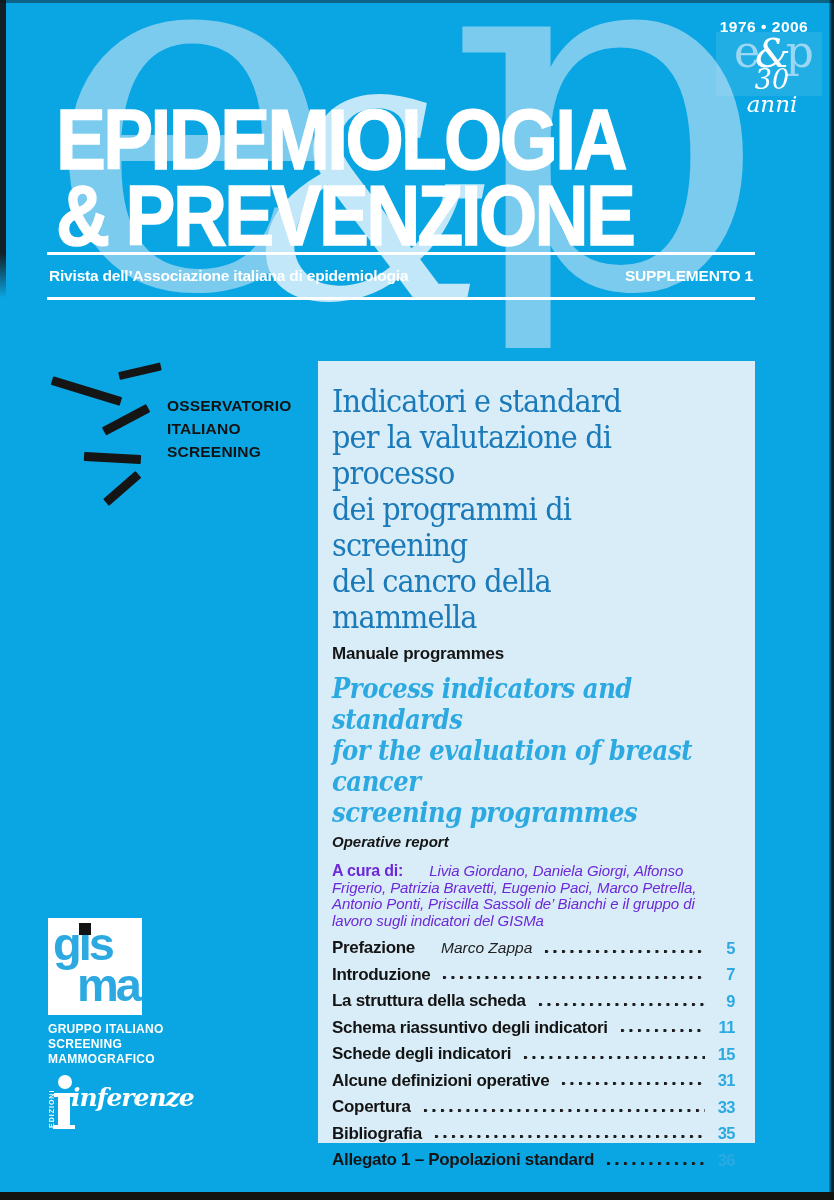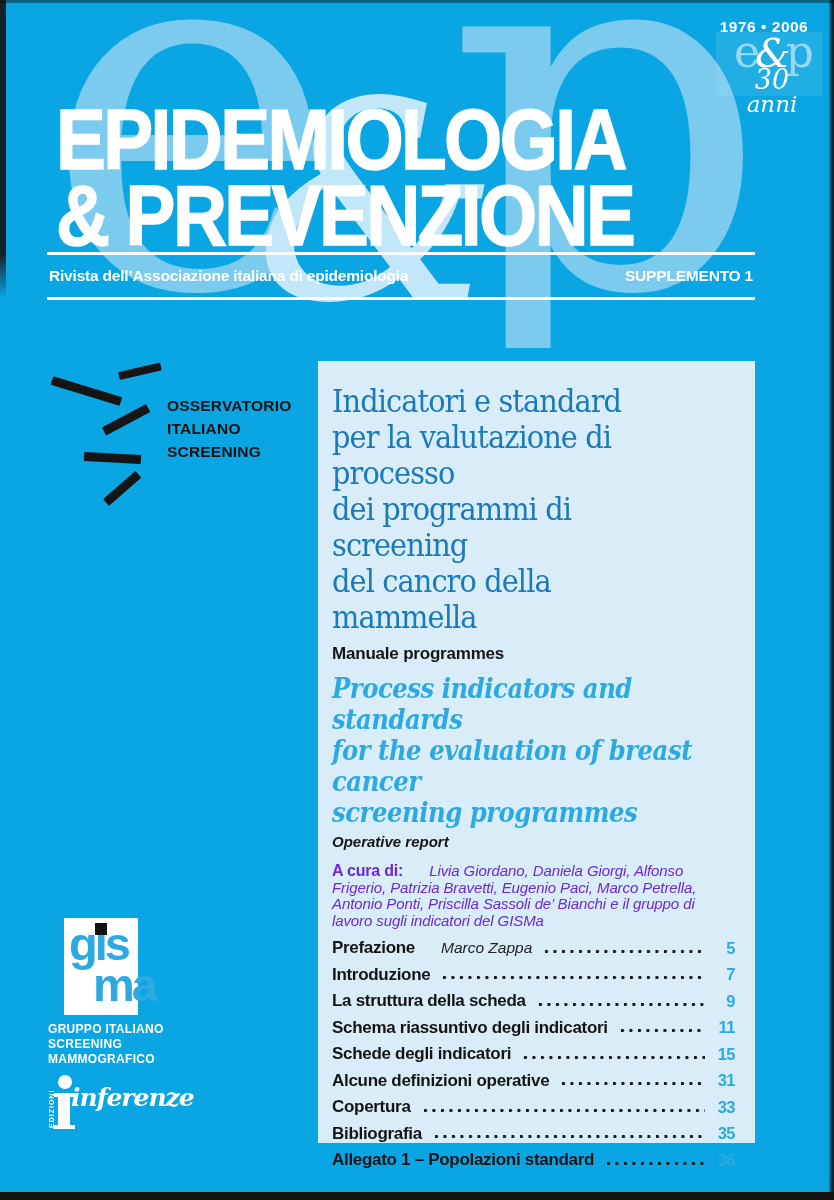--- a/index.html
+++ b/index.html
@@ -70,21 +70,21 @@
   .toc-row{display:flex;align-items:flex-end;margin-bottom:9px;}
   .toc-line{font-size:17px;line-height:17.5px;font-weight:700;color:#141414;letter-spacing:-.3px;}
   .toc-author{font-weight:400;font-style:italic;font-size:15.5px;margin-left:26px;color:#222;letter-spacing:0;}
   .toc-leader{flex:1;height:5px;margin:0 6px 3px 12px;
               background-image:radial-gradient(circle at 2.5px 2.5px,#1d1d1d 1.5px,transparent 1.9px);
               background-size:8.5px 5px;background-repeat:repeat-x;background-position:0 0;}
   .toc-page{font-size:16.5px;font-weight:700;color:#2ca9e1;min-width:24px;text-align:right;
             line-height:17px;letter-spacing:-.5px;}
 
   
-  .gisma-box{position:absolute;left:64px;top:918px;width:74px;height:97px;background:#fff;z-index:2;}
+  .gisma-box{position:absolute;left:48px;top:918px;width:94px;height:97px;background:#fff;z-index:2;}
   .gisma-gis{position:absolute;left:5px;top:2px;font-size:47px;font-weight:700;color:#2ca9e1;
              letter-spacing:-3px;line-height:1;}
   .gisma-ma{position:absolute;left:29px;top:43px;font-size:47px;font-weight:700;color:#2ca9e1;
             letter-spacing:-3px;line-height:1;}
   .gisma-dot{position:absolute;left:31px;top:5px;width:12px;height:12px;background:#131313;}
   .gisma-caption{position:absolute;left:48px;top:1022px;font-size:12px;font-weight:700;color:#fff;
                  line-height:15px;letter-spacing:.3px;z-index:2;}
 
   
   .inf{position:absolute;left:44px;top:1070px;width:170px;height:70px;z-index:2;text-align:right;}

